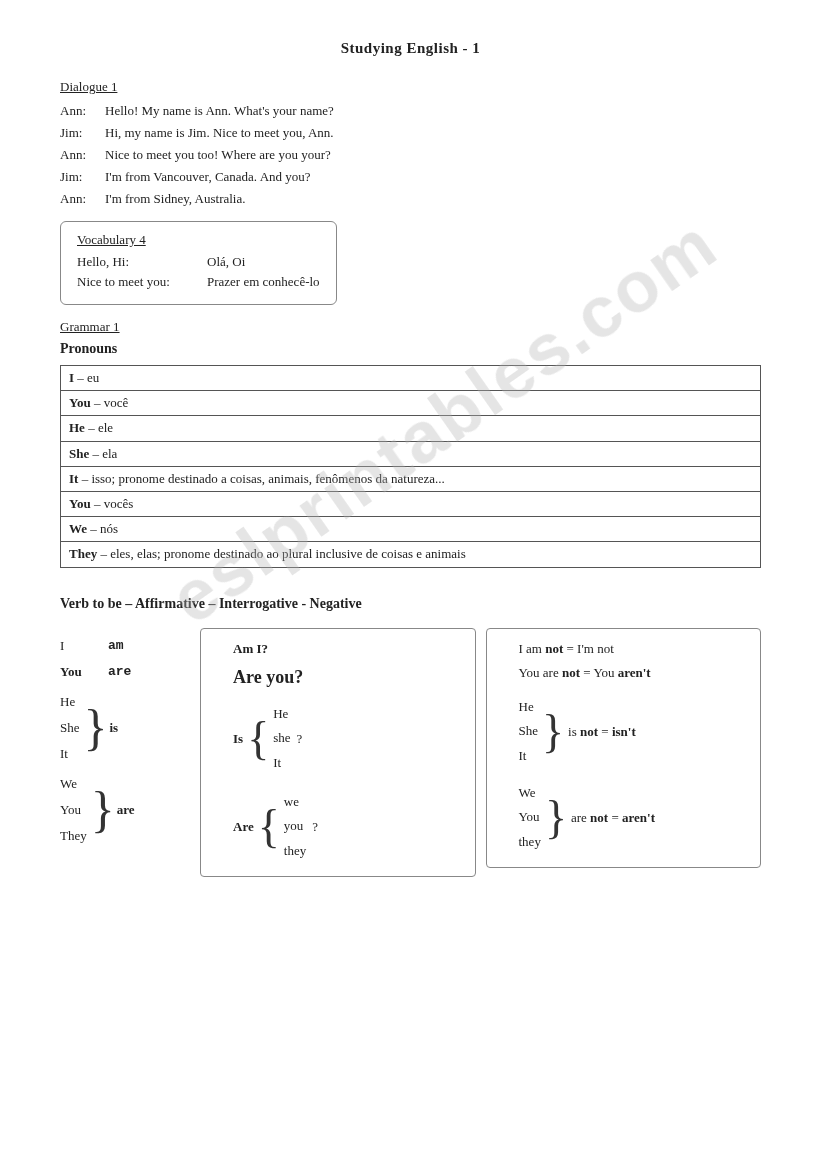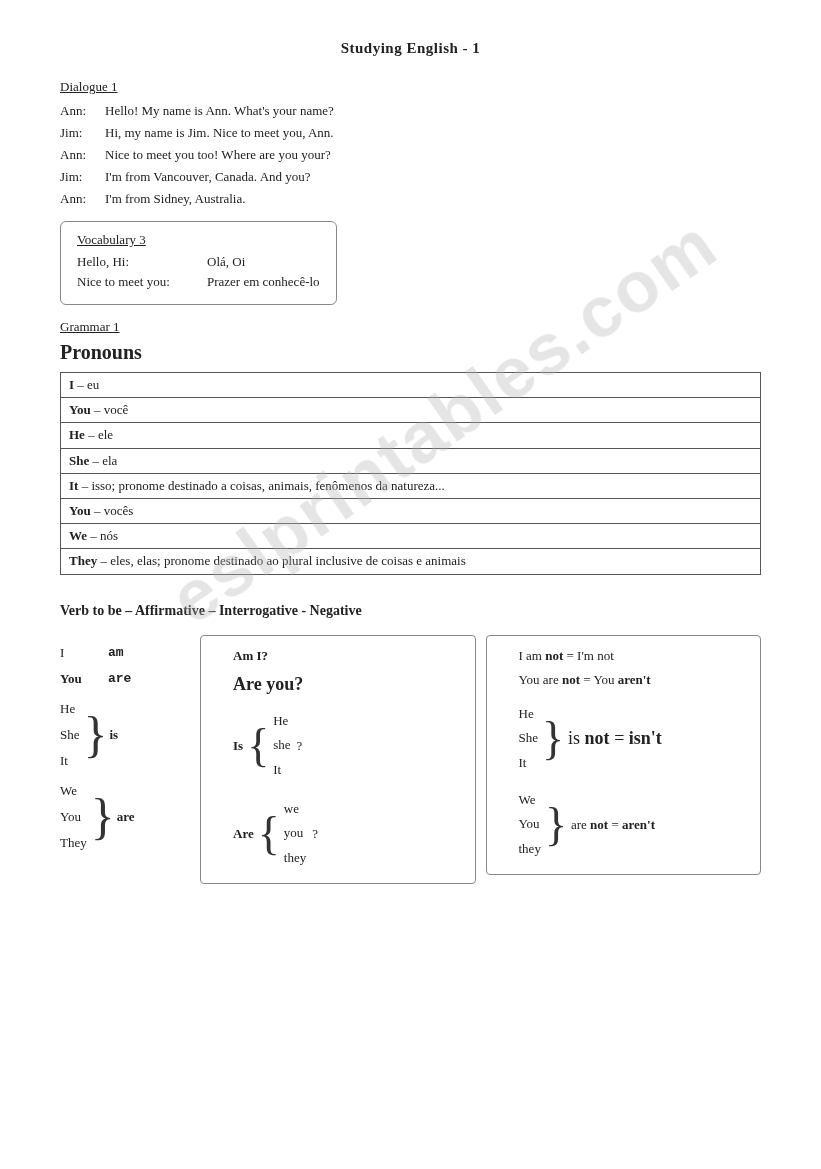--- a/index.html
+++ b/index.html
@@ -58,21 +58,21 @@
     }
     .vocab-label {
       min-width: 120px;
     }
     .grammar-heading {
       text-decoration: underline;
       font-size: 13px;
       margin-bottom: 6px;
     }
     .pronouns-title {
-      font-size: 20px;
+      font-size: 14px;
       font-weight: bold;
       margin-bottom: 8px;
     }
     .pronouns-table {
       border-collapse: collapse;
       width: 100%;
       margin-bottom: 28px;
     }
     .pronouns-table td {
       border: 1px solid #555;
@@ -162,21 +162,21 @@
     </div>
     <div class="dialogue-line">
       <span class="dialogue-speaker">Ann:</span>
       <span class="dialogue-text">I'm from Sidney, Australia.</span>
     </div>
   </div>
 </div>
 
 
 <div class="vocab-box">
-  <div class="vocab-title">Vocabulary 3</div>
+  <div class="vocab-title">Vocabulary 4</div>
   <div class="vocab-row">
     <span class="vocab-label">Hello, Hi:</span>
     <span>Olá, Oi</span>
   </div>
   <div class="vocab-row">
     <span class="vocab-label">Nice to meet you:</span>
     <span>Prazer em conhecê-lo</span>
   </div>
 </div>
 
@@ -286,21 +286,21 @@
         <div style="font-size:13px; margin-bottom:8px;">I am <strong>not</strong> = I'm not</div>
         <div style="font-size:13px; margin-bottom:14px;">You are <strong>not</strong> = You <strong>aren't</strong></div>
 
         <div style="display:flex; align-items:center; margin-bottom:12px;">
           <div style="display:flex; flex-direction:column; font-size:13px; line-height:1.9;">
             <span>He</span>
             <span>She</span>
             <span>It</span>
           </div>
           <span style="font-size:46px; font-weight:100; line-height:0.9; color:#333; font-family:serif; margin: 0 4px;">}</span>
-          <span style="font-size:18px;">is <strong>not</strong> = <strong>isn't</strong></span>
+          <span style="font-size:13px;">is <strong>not</strong> = <strong>isn't</strong></span>
         </div>
 
         <div style="display:flex; align-items:center;">
           <div style="display:flex; flex-direction:column; font-size:13px; line-height:1.9;">
             <span>We</span>
             <span>You</span>
             <span>they</span>
           </div>
           <span style="font-size:46px; font-weight:100; line-height:0.9; color:#333; font-family:serif; margin: 0 4px;">}</span>
           <span style="font-size:13px;">are <strong>not</strong> = <strong>aren't</strong></span>

